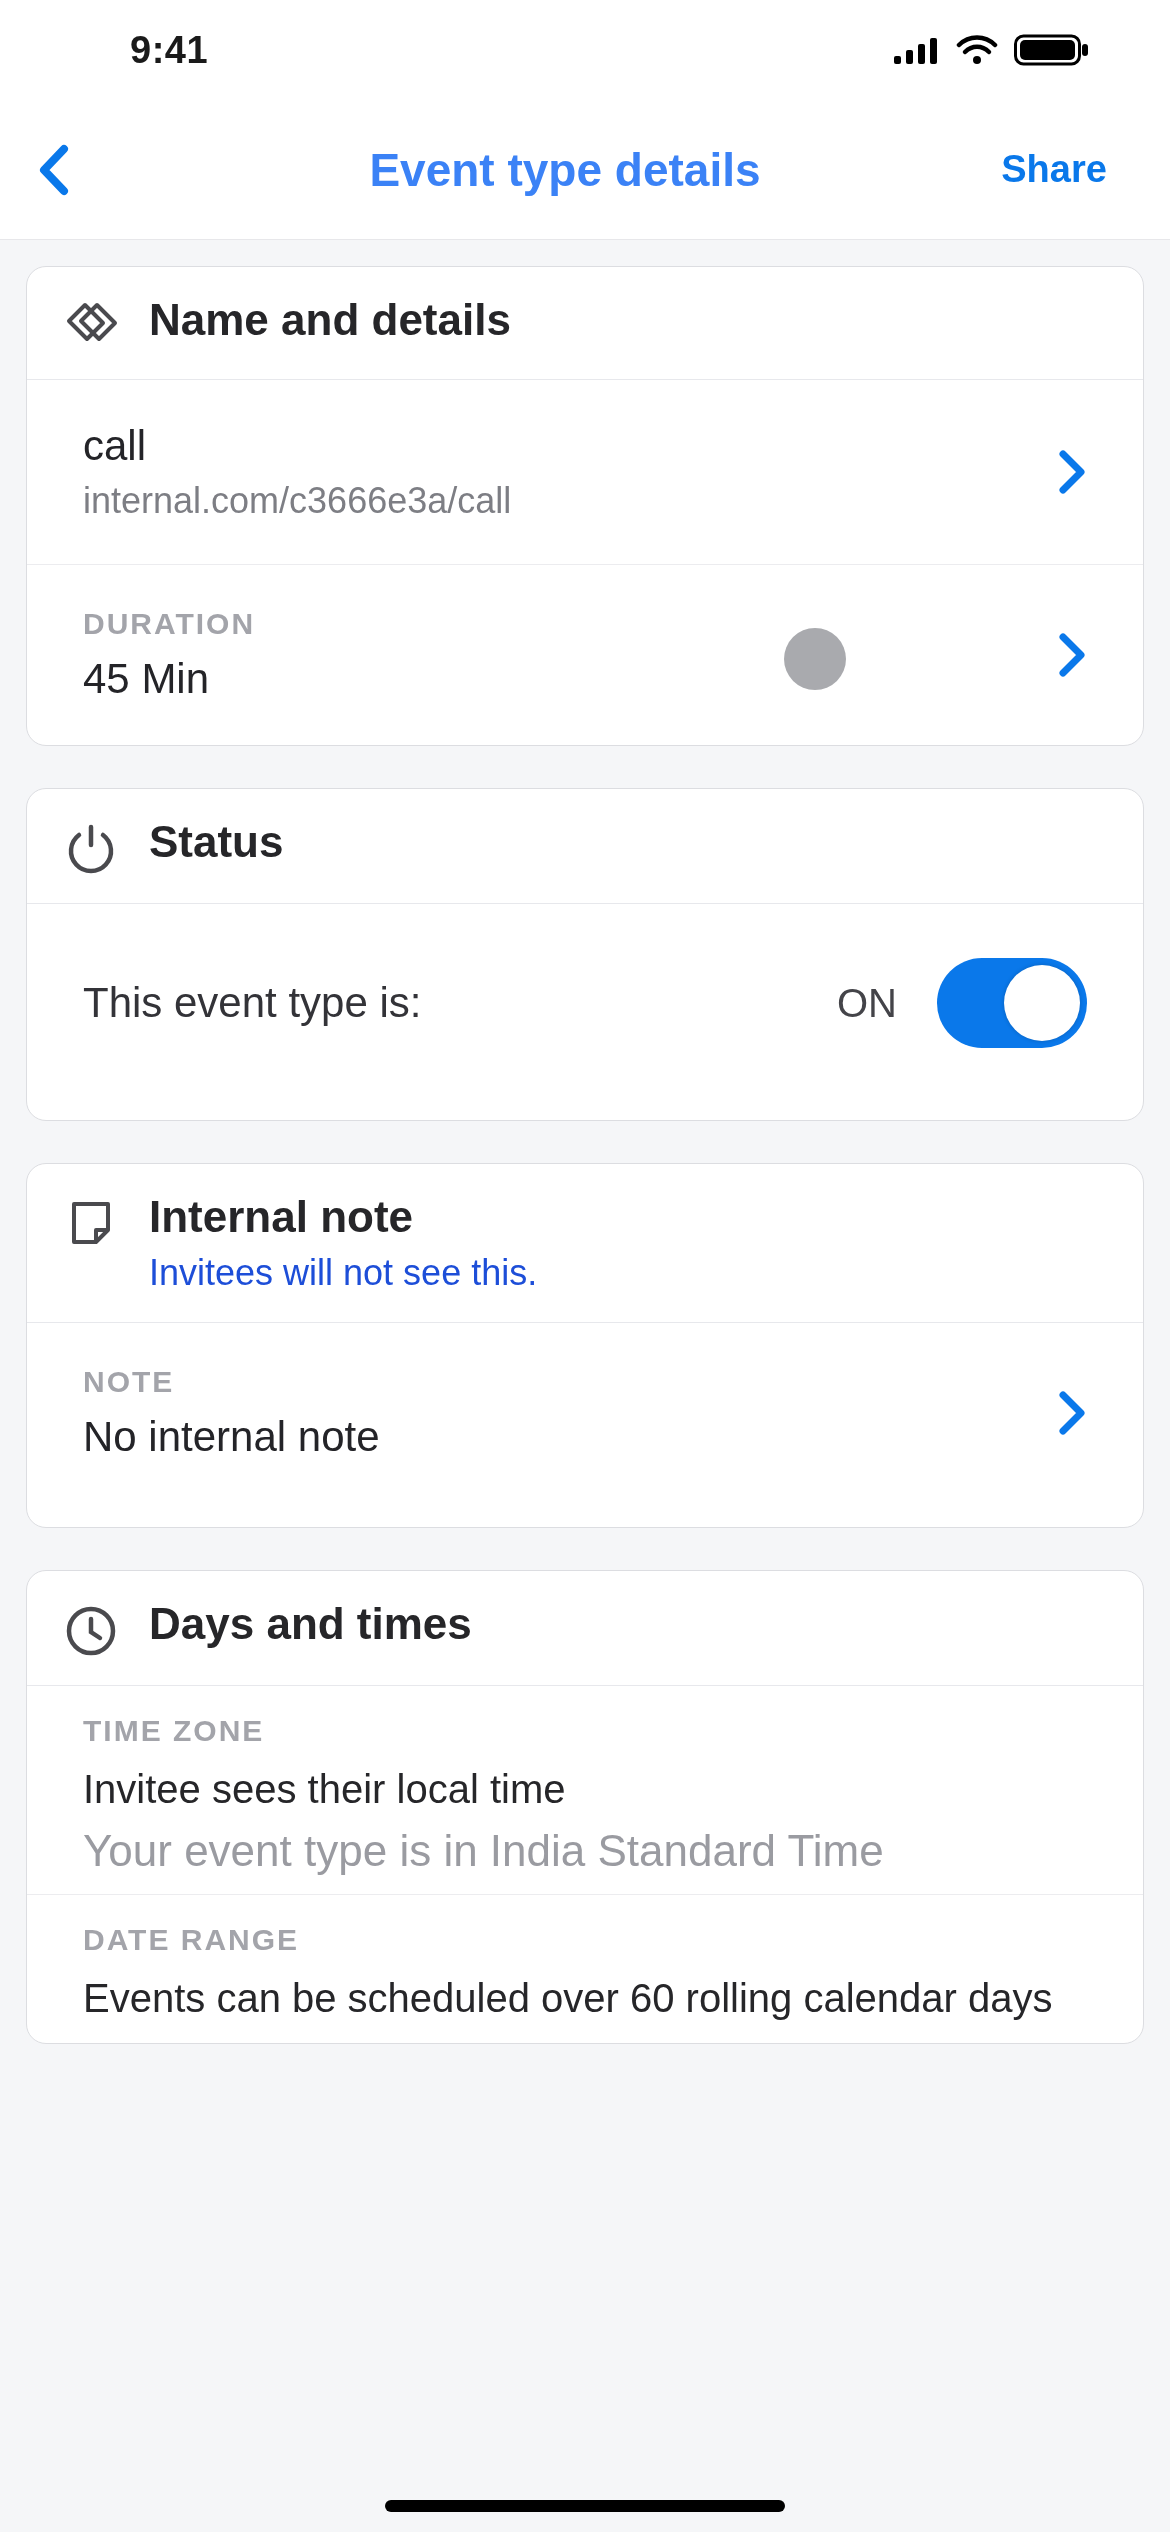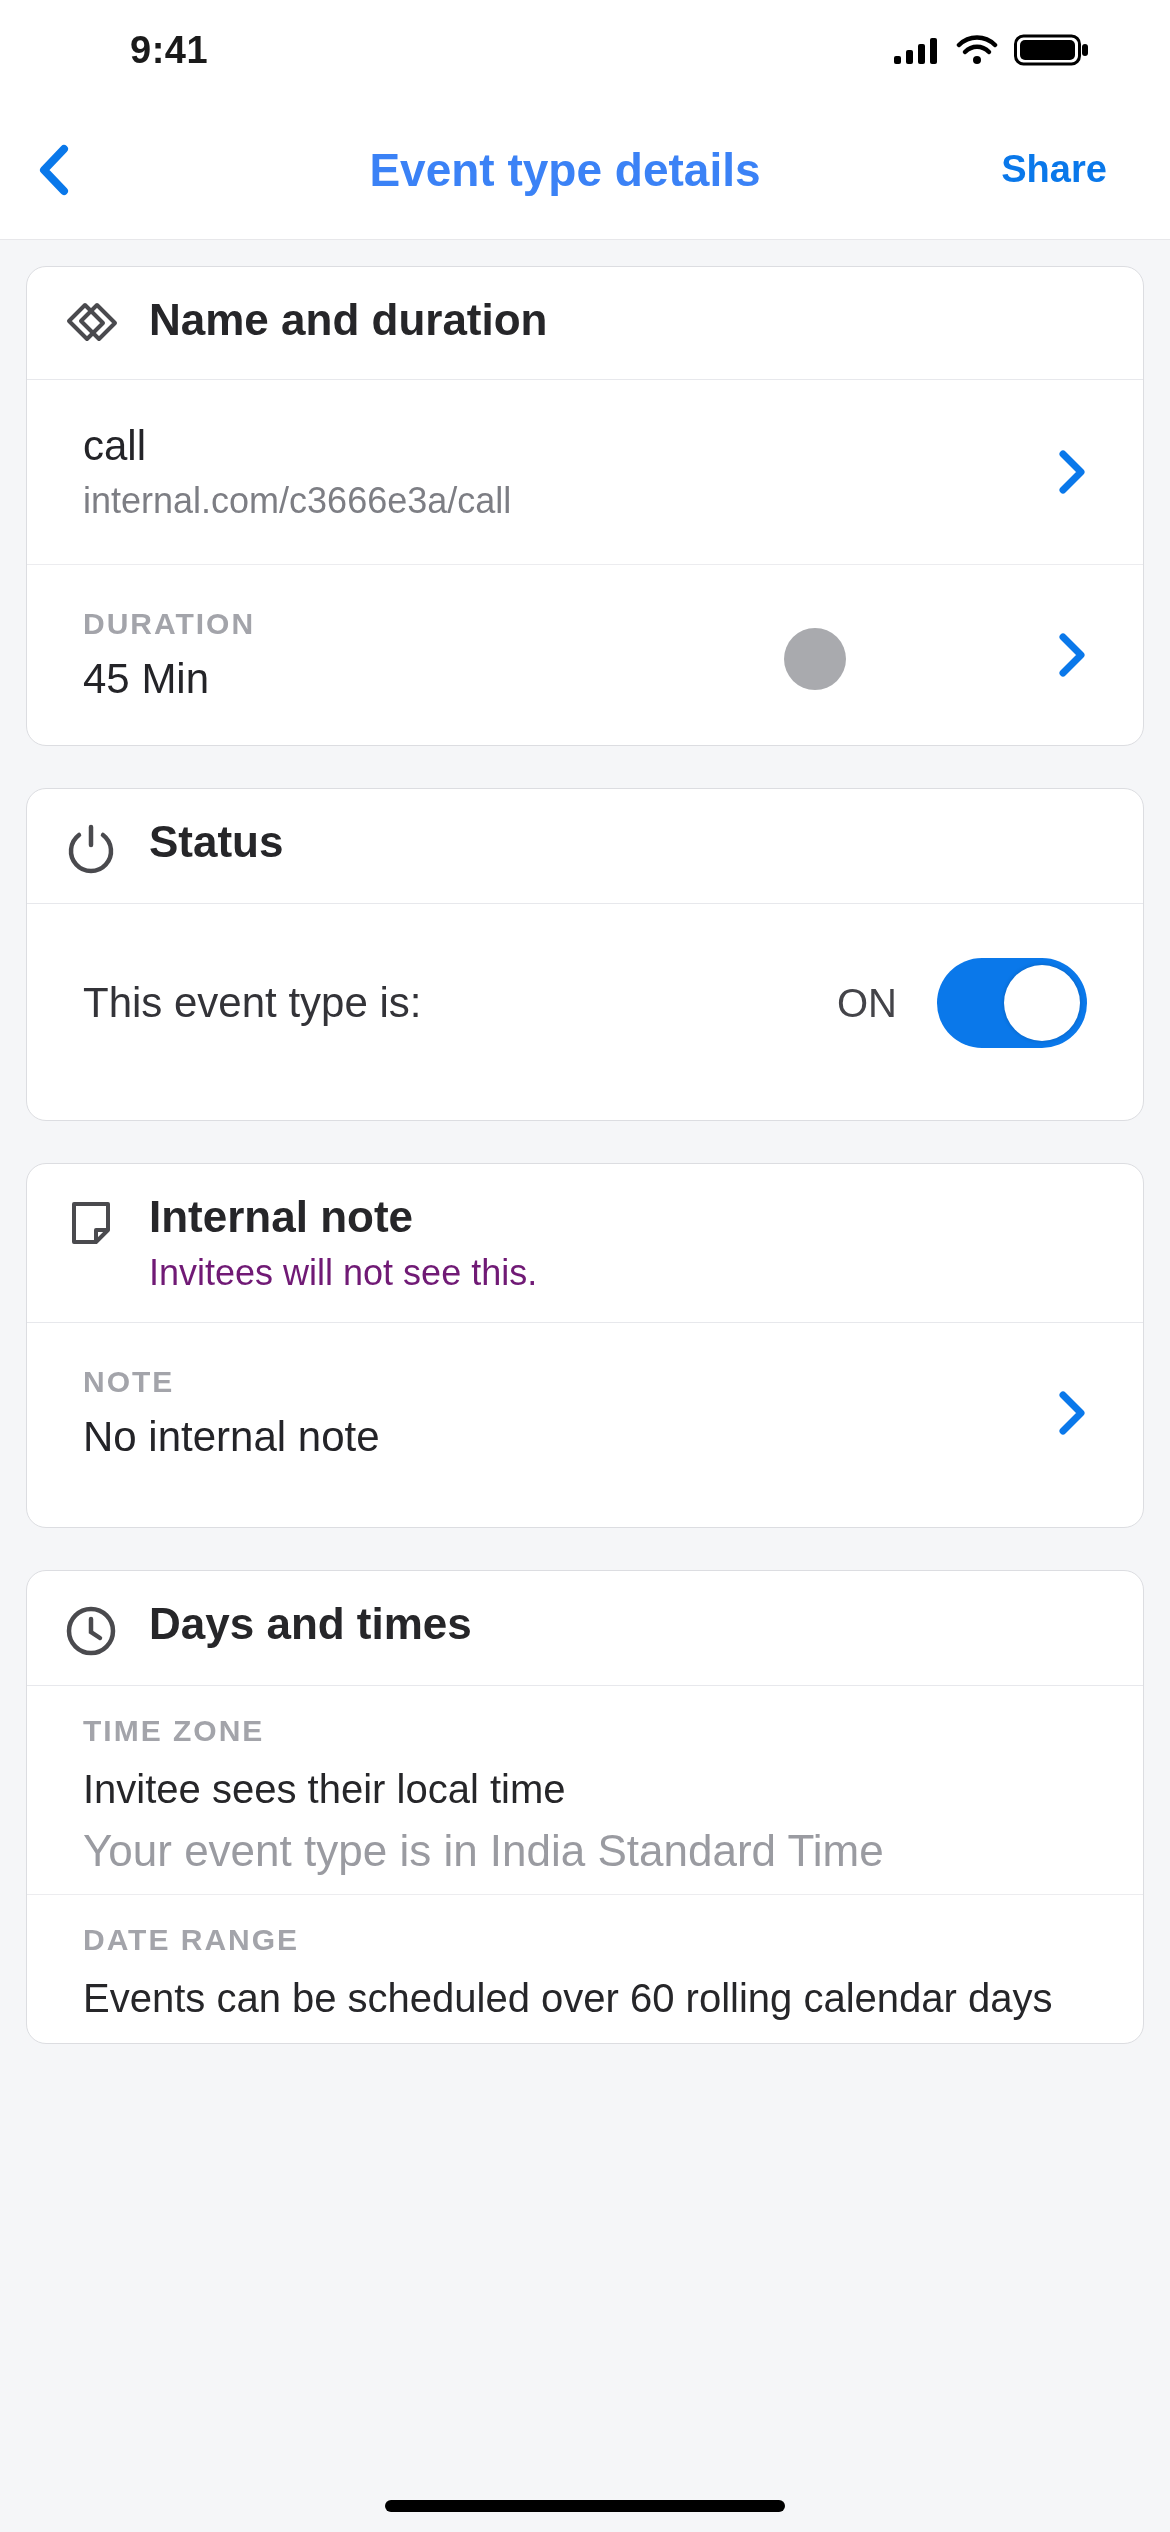--- a/index.html
+++ b/index.html
@@ -80,21 +80,21 @@
     border-bottom: 1px solid #e7e8ec;
   }
   .card-header .hicon { width:56px; display:flex; align-items:flex-start; justify-content:center; padding-top:6px;}
   .card-header .htext .htitle {
     font-size: 44px;
     font-weight: 800;
     color: #262629;
   }
   .card-header .htext .hsub {
     font-size: 36px;
-    color: #701a75;
+    color: #1d4ed8;
     margin-top: 10px;
   }
 
   .section {
     padding: 42px 56px 42px 56px;
   }
   .section + .section { border-top: 1px solid #ececef; }
 
   .row { display:flex; align-items:center; justify-content:space-between; }
   .row .left { flex:1; min-width:0; }
@@ -203,21 +203,21 @@
     <div class="card-header">
       <div class="hicon">
         <svg width="56" height="50" viewBox="0 0 56 50">
             <g fill="none" stroke="#4a4a4e" stroke-width="4" stroke-linejoin="round" stroke-linecap="round">
               <path d="M6 20 L22 4 L40 22 L24 38 Z"></path>
               <path d="M18 20 L34 4 L52 22 L36 38 Z"></path>
             </g>
           </svg>
       </div>
       <div class="htext">
-        <div class="htitle">Name and duration</div>
+        <div class="htitle">Name and details</div>
       </div>
     </div>
     <div class="section">
       <div class="row">
         <div class="left">
           <div class="plain-title">call</div>
           <div class="plain-sub">internal.com/c3666e3a/call</div>
         </div>
         <div class="arrow chevron">
           <svg width="30" height="48" viewBox="0 0 30 48">

